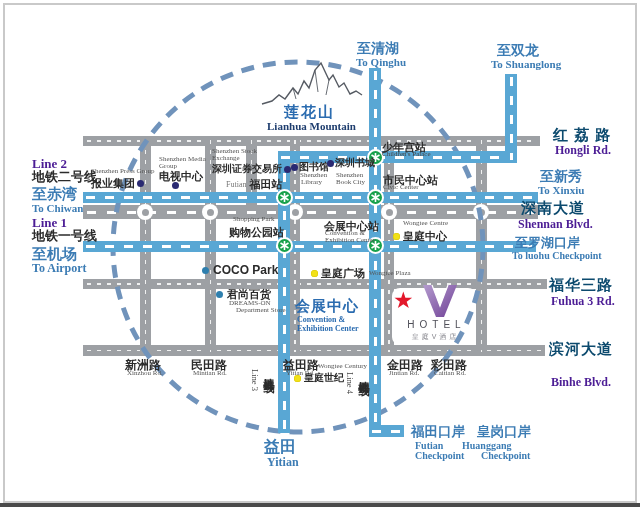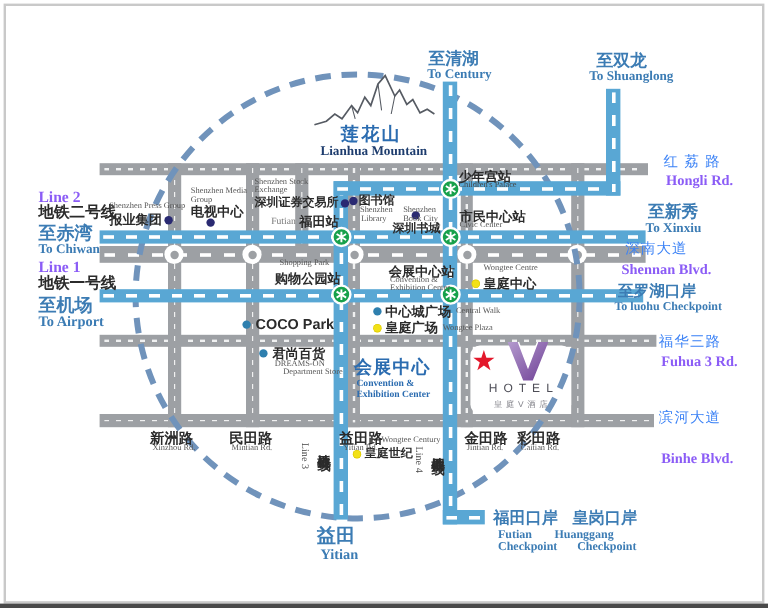--- a/index.html
+++ b/index.html
@@ -29,22 +29,22 @@
   .metro-v .dash{top:3px;bottom:3px;left:50%;width:3px;margin-left:-1.5px;
      background:repeating-linear-gradient(180deg,#fff 0 9px,transparent 9px 19px);}
   .station{position:absolute;width:17px;height:17px;border-radius:50%;background:#17a14b;
      border:2px solid #fff;box-sizing:border-box;z-index:6;display:flex;align-items:center;justify-content:center;}
   
   .cjk{font-weight:700;color:#2b2b2b;white-space:nowrap;z-index:7;}
   .cjk11{font-size:11px;}
   .cjk10{font-size:10px;}
   .tiny{font-family:"Liberation Serif",serif;color:#555;font-size:7px;line-height:7.5px;white-space:nowrap;z-index:7;}
   .blue-serif{font-family:"Liberation Serif",serif;font-weight:700;color:#3c7cb4;white-space:nowrap;z-index:7;}
-  .rn-cn{font-weight:400;color:#3b82f6;font-size:12px;letter-spacing:1px;white-space:nowrap;z-index:7;}
-  .rn-en{font-family:"Liberation Serif",serif;font-weight:700;color:#8b5cf6;font-size:12px;white-space:nowrap;z-index:7;}
+  .rn-cn{font-weight:700;color:#0c4a6e;font-size:15px;letter-spacing:1px;white-space:nowrap;z-index:7;}
+  .rn-en{font-family:"Liberation Serif",serif;font-weight:700;color:#4c1d95;font-size:12px;white-space:nowrap;z-index:7;}
   .rd12{font-weight:700;color:#2b2b2b;font-size:12px;white-space:nowrap;z-index:7;}
   .row{display:flex;align-items:center;white-space:nowrap;z-index:7;}
   .dot{display:inline-block;width:7px;height:7px;border-radius:50%;flex:0 0 auto;}
   .dot-navy{background:#2a2a72;}
   .dot-blue{background:#2e7fae;}
   .dot-yellow{background:#f2e117;box-shadow:0 0 0 0.5px #d8c500 inset;}
   .landmark{color:#2b6cb0;font-weight:700;white-space:nowrap;z-index:7;}
   .landmark-en{font-family:"Liberation Serif",serif;color:#2b6cb0;font-weight:700;font-size:8px;line-height:8.5px;white-space:nowrap;z-index:7;}
   .vwrap{display:flex;z-index:7;}
   .vcjk{writing-mode:vertical-rl;text-orientation:upright;font-weight:700;color:#2b2b2b;font-size:11px;letter-spacing:1px;}
@@ -172,21 +172,21 @@
   <div class="abs rn-en" style="left:32px;top:156px;font-size:13px;">Line 2</div>
   <div class="abs cjk" style="left:32px;top:168px;font-size:13px;">地铁二号线</div>
   <div class="abs blue-serif" style="left:32px;top:185px;font-size:15px;">至赤湾</div>
   <div class="abs blue-serif" style="left:32px;top:202px;font-size:11px;">To Chiwan</div>
   <div class="abs rn-en" style="left:32px;top:215px;font-size:13px;">Line 1</div>
   <div class="abs cjk" style="left:32px;top:227px;font-size:13px;">地铁一号线</div>
   <div class="abs blue-serif" style="left:32px;top:245px;font-size:15px;">至机场</div>
   <div class="abs blue-serif" style="left:32px;top:261px;font-size:12px;">To Airport</div>
 
   <div class="abs blue-serif" style="left:357px;top:40px;font-size:14px;">至清湖</div>
-  <div class="abs blue-serif" style="left:356px;top:56px;font-size:11px;">To Century</div>
+  <div class="abs blue-serif" style="left:356px;top:56px;font-size:11px;">To Qinghu</div>
   <div class="abs blue-serif" style="left:497px;top:42px;font-size:14px;">至双龙</div>
   <div class="abs blue-serif" style="left:491px;top:58px;font-size:11px;">To Shuanglong</div>
 
   <div class="abs rn-cn" style="left:553px;top:126px;">红 荔 路</div>
   <div class="abs rn-en" style="left:555px;top:143px;">Hongli Rd.</div>
   <div class="abs blue-serif" style="left:540px;top:168px;font-size:14px;">至新秀</div>
   <div class="abs blue-serif" style="left:538px;top:184px;font-size:11px;">To Xinxiu</div>
   <div class="abs rn-cn" style="left:521px;top:199px;">深南大道</div>
   <div class="abs rn-en" style="left:518px;top:217px;">Shennan Blvd.</div>
   <div class="abs blue-serif" style="left:515px;top:234px;font-size:13px;">至罗湖口岸</div>
@@ -224,35 +224,30 @@
   <div class="abs row" style="left:212px;top:162px;">
     <span class="cjk cjk10">深圳证券交易所</span>
     <span class="dot dot-navy" style="margin-left:2px;"></span>
   </div>
   <div class="abs row" style="left:291px;top:160px;">
     <span class="dot dot-navy" style="margin-right:1px;"></span>
     <span class="cjk cjk10">图书馆</span>
   </div>
   <div class="abs tiny" style="left:300px;top:172px;">Shenzhen</div>
   <div class="abs tiny" style="left:301px;top:179px;">Library</div>
-  <div class="abs row" style="left:327px;top:176px;flex-direction:column;">
+  <div class="abs row" style="left:327px;top:156px;">
     <span class="dot dot-navy" style="margin-right:1px;"></span>
     <span class="cjk cjk10">深圳书城</span>
   </div>
   <div class="abs tiny" style="left:336px;top:172px;">Shenzhen</div>
   <div class="abs tiny" style="left:336px;top:179px;">Book City</div>
   <div class="abs tiny" style="left:403px;top:220px;">Wongtee Centre</div>
   <div class="abs row" style="left:393px;top:229px;">
     <span class="dot dot-yellow" style="margin-right:3px;"></span>
     <span class="cjk cjk11">皇庭中心</span>
-  </div>
-  <div class="abs row" style="left:311px;top:252px;">
-    <span class="dot dot-blue" style="margin-right:3px;"></span>
-    <span class="cjk cjk11">中心城广场</span>
-    <span class="tiny" style="margin-left:4px;">Central Walk</span>
   </div>
   <div class="abs row" style="left:311px;top:266px;">
     <span class="dot dot-yellow" style="margin-right:3px;"></span>
     <span class="cjk cjk11">皇庭广场</span>
     <span class="tiny" style="margin-left:4px;">Wongtee Plaza</span>
   </div>
   <div class="abs row" style="left:202px;top:263px;">
     <span class="dot dot-blue" style="margin-right:4px;"></span>
     <span class="cjk" style="font-size:12px;">COCO Park</span>
   </div>

